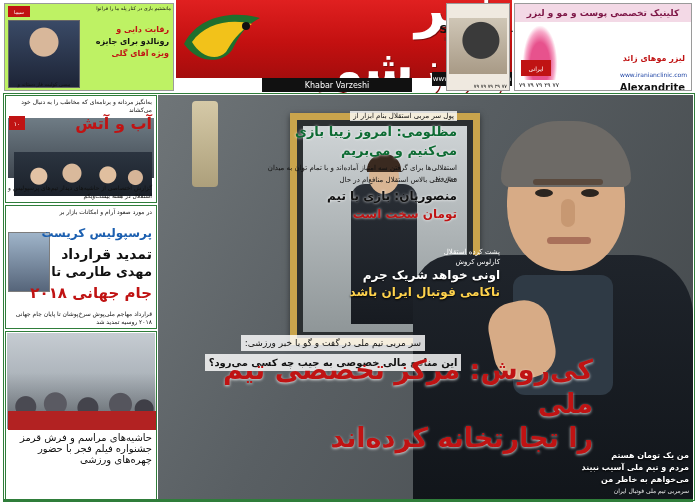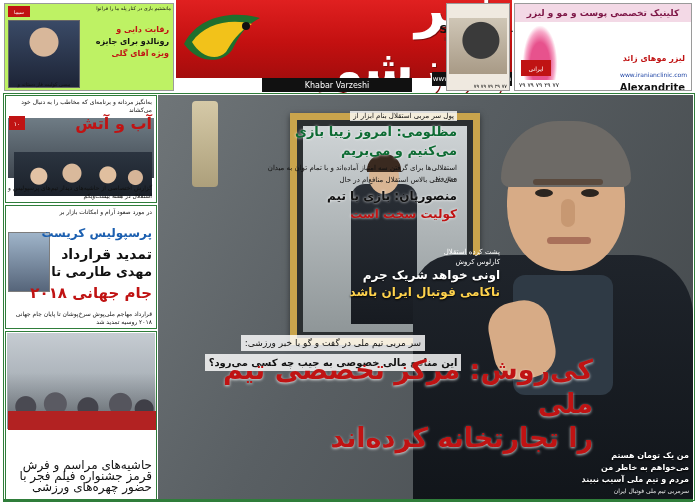--- a/index.html
+++ b/index.html
@@ -93,21 +93,21 @@
       background:linear-gradient(#c6ccd2,#8e979f);}
   .bottomleft .crowd{position:absolute;left:1px;top:40px;width:148px;height:56px;
       background:
         radial-gradient(circle at 12% 60%, #4a4a52 0 10px, rgba(0,0,0,0) 11px),
         radial-gradient(circle at 32% 55%, #5a5a62 0 11px, rgba(0,0,0,0) 12px),
         radial-gradient(circle at 54% 62%, #44444c 0 10px, rgba(0,0,0,0) 11px),
         radial-gradient(circle at 76% 56%, #55555d 0 11px, rgba(0,0,0,0) 12px),
         radial-gradient(circle at 92% 64%, #3f3f47 0 9px, rgba(0,0,0,0) 10px),
         linear-gradient(rgba(0,0,0,0),rgba(0,0,0,.35));}
   .bottomleft .redcarpet{position:absolute;left:1px;top:78px;width:148px;height:19px;background:#b22222;}
-  .bottomleft .cap{position:absolute;right:4px;top:100px;width:142px;font-size:12px;color:#111;line-height:11px;margin-top:28px;}
+  .bottomleft .cap{position:absolute;right:4px;top:100px;width:142px;font-size:10px;color:#111;line-height:11px;}
 
   
   .hero{position:absolute;left:154px;top:1px;width:535px;height:404px;background:#4a4f52;overflow:hidden;}
   .hero .bg{position:absolute;inset:0;background:linear-gradient(120deg,#6f7578 0%,#595f63 40%,#43484b 100%);}
   .hero .wallframe{position:absolute;left:132px;top:18px;width:176px;height:218px;background:#2b2f31;border:7px solid #c9a44c;box-shadow:0 2px 6px rgba(0,0,0,.5);}
   .hero .wallframe .inner{position:absolute;inset:6px;background:linear-gradient(#cfd4d6,#8f9698);}
   .hero .wallframe .man{position:absolute;left:48px;top:58px;width:66px;height:140px;
       background:linear-gradient(#2a2f36,#171b21);border-radius:14px 14px 0 0;}
   .hero .wallframe .head{position:absolute;left:66px;top:34px;width:30px;height:34px;border-radius:50%;background:#d9b593;}
   .hero .wallframe .hair{position:absolute;left:64px;top:28px;width:34px;height:18px;border-radius:16px 16px 0 0;background:#3a2a20;}
@@ -283,21 +283,21 @@
       <div class="quote-box">
         <div class="kicker">پول سر مربی استقلال بنام ابزار از</div>
         <div class="l1">مظلومی: امروز زیبا بازی</div>
         <div class="l2">می‌کنیم و می‌بریم</div>
         <div class="small">استقلالی‌ها برای گرفتن سه امتیاز آماده‌اند و با تمام توان به میدان می‌روند</div>
       </div>
 
       <div class="quote2">
         <div class="small">سال علی بالاس استقلال منافع‌ام در حال</div>
         <div class="l1">منصوریان: بازی با تیم</div>
-        <div class="l2">کولیت سخت است</div>
+        <div class="l2">تومان سخت است</div>
       </div>
 
       <div class="quote3">
         <div class="small">پشت کرده استقلال</div>
         <div class="small">کارلوس کروش</div>
         <div class="l1">اونی خواهد شریک جرم</div>
         <div class="l2">ناکامی فوتبال ایران باشد</div>
       </div>
 
       <div class="interview">
@@ -305,21 +305,21 @@
         <div class="l2">این منافع مالی خصوصی به جیب چه کسی می‌رود؟</div>
       </div>
 
       <div class="headline">
         <div class="h1">کی‌روش: مرکز تخصصی تیم ملی</div>
         <div class="h2">را تجارتخانه کرده‌اند</div>
       </div>
 
       <div class="rightnote">
         <div class="t">من یک تومان هستم</div>
+        <div class="t">مردم و تیم ملی آسیب نبیند</div>
         <div class="t">می‌خواهم به خاطر من</div>
-        <div class="t">مردم و تیم ملی آسیب نبیند</div>
         <div class="s">سرمربی تیم ملی فوتبال ایران</div>
       </div>
     </div>
   </div>
 
   <div class="bottomstrip"></div>
 </div>
 
 </body></html>

